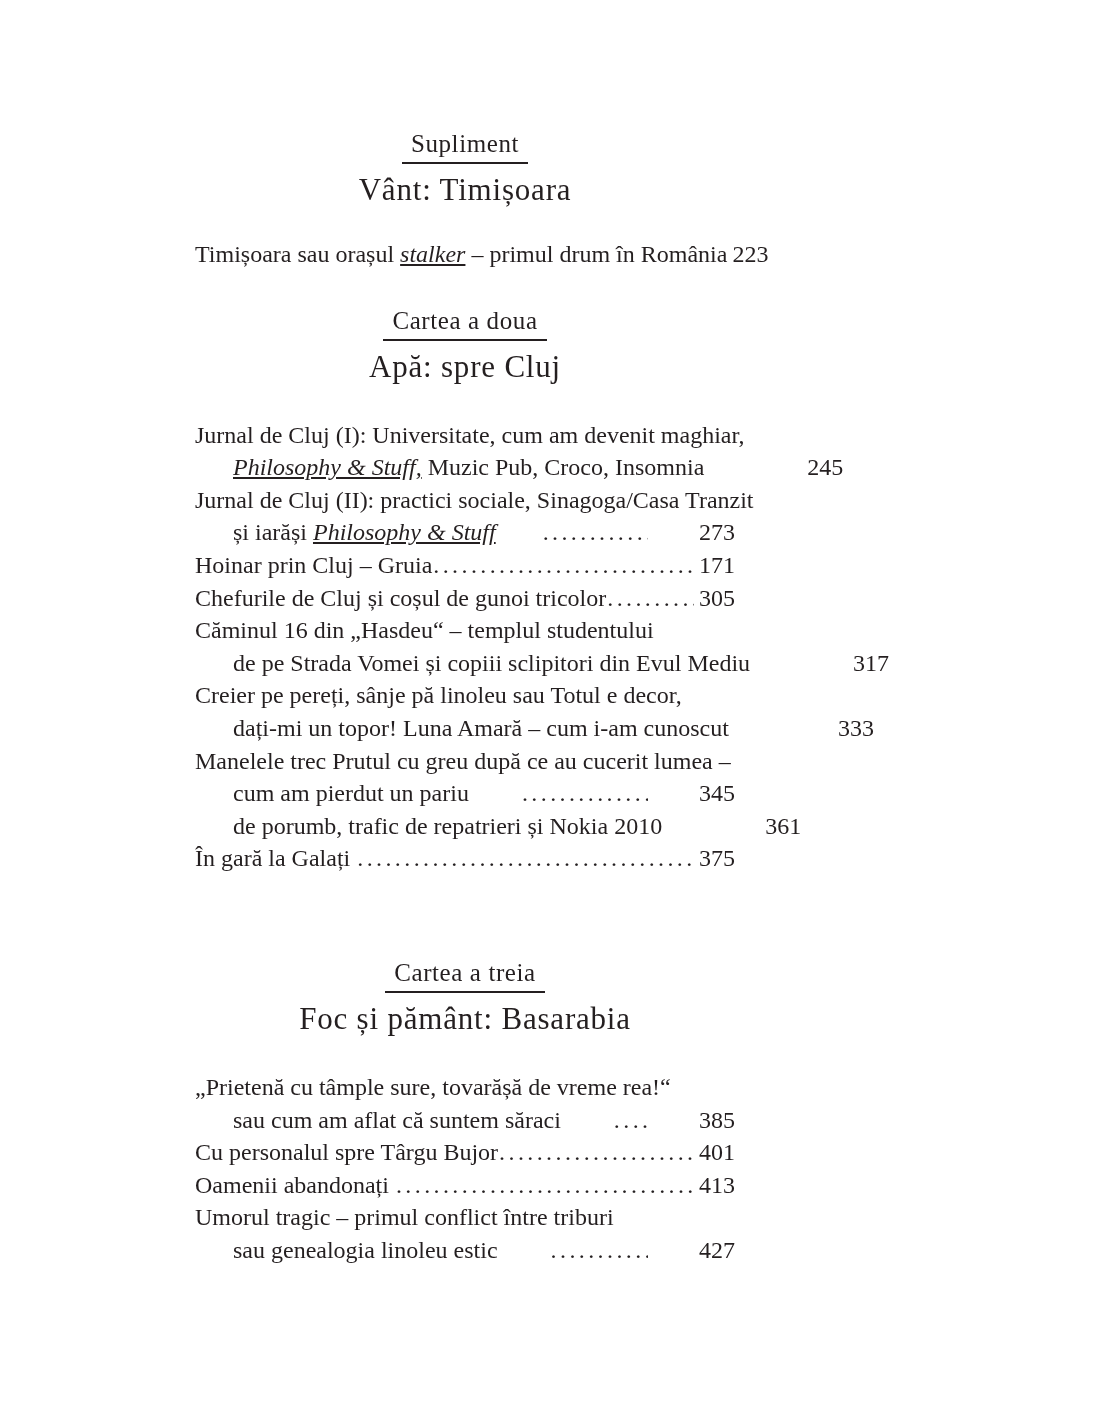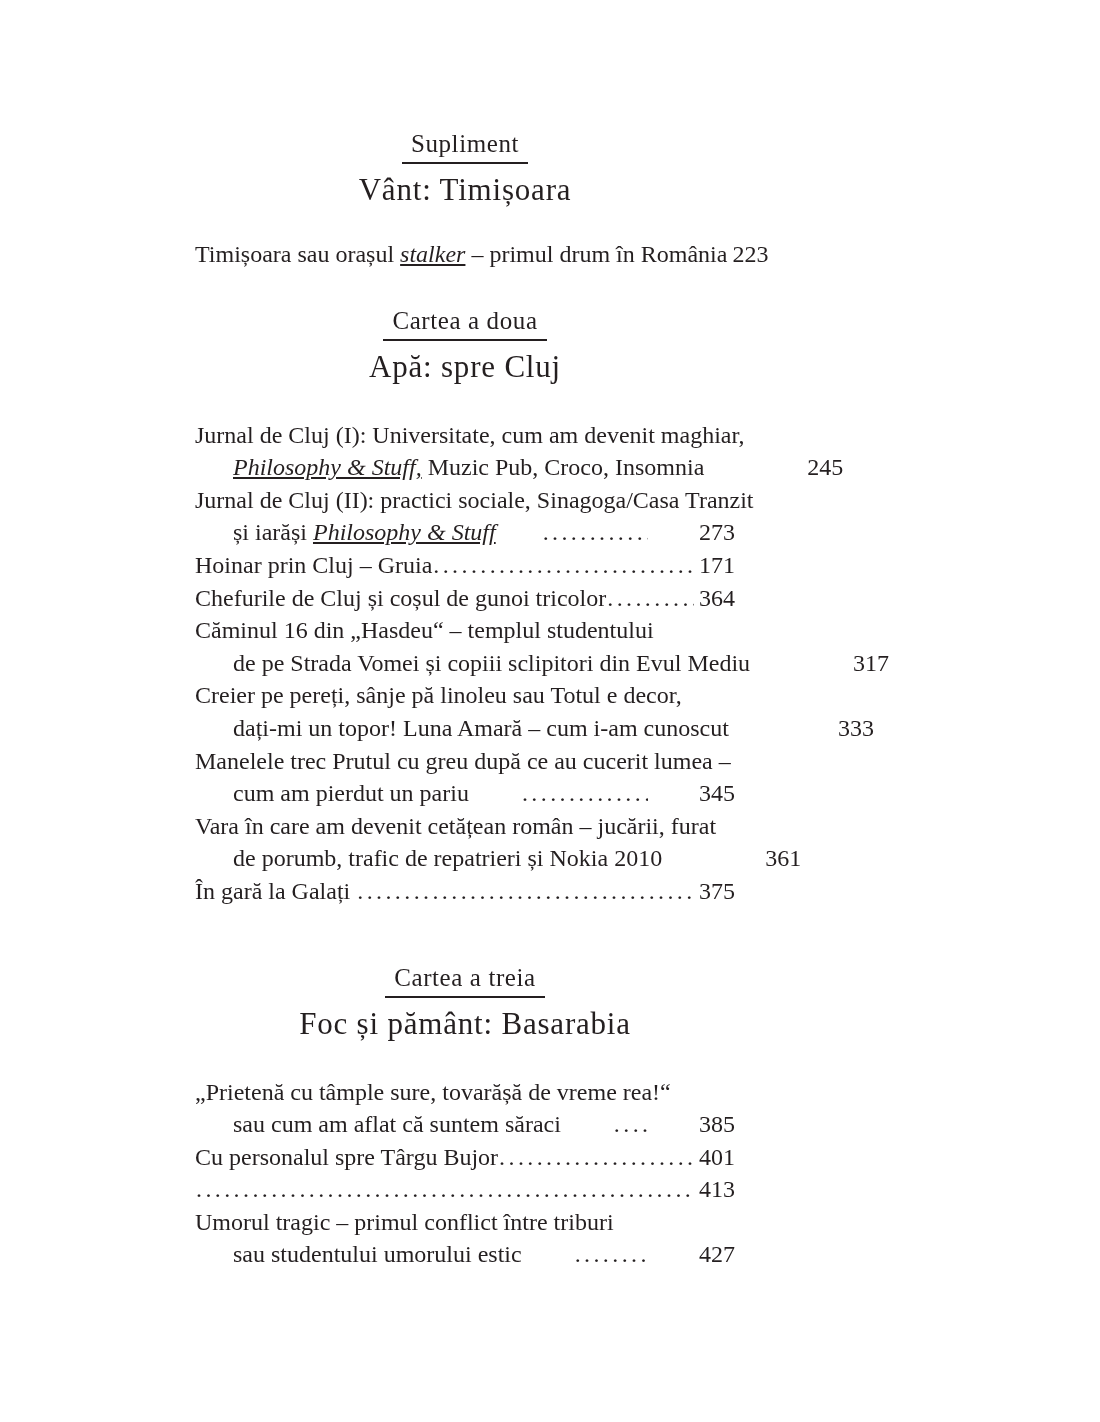--- a/index.html
+++ b/index.html
@@ -55,21 +55,21 @@
     content: "....................................................................................................................";
     letter-spacing: 3.4px;
     padding-left: 1px;
   }
   .toc-page-num {
     white-space: pre;
     padding-left: 5px;
   }
   
   .sec-gap-1 { margin-top: 36px; }
-  .sec-gap-2 { margin-top: 56px; }
+  .sec-gap-2 { margin-top: 84px; }
 </style>
 </head>
 <body>
 
 <main class="page">
   <div id="sections-root">
       <section class="toc-section">
         <div class="kicker-row"><span class="kicker">Supliment</span></div>
         <h1 class="section-title" style="font-weight: normal; margin: 8px 0px 0px;">Vânt: Timișoara</h1>
         <div class="entries entries-tight">
@@ -101,21 +101,21 @@
             <span class="toc-page-num">273</span>
           </div>
           <div class="toc-line">
             <span class="toc-text"><span>Hoinar prin Cluj – Gruia</span></span>
             <span class="toc-dots"></span>
             <span class="toc-page-num">171</span>
           </div>
           <div class="toc-line">
             <span class="toc-text"><span>Chefurile de Cluj și coșul de gunoi tricolor</span></span>
             <span class="toc-dots"></span>
-            <span class="toc-page-num">364</span>
+            <span class="toc-page-num">305</span>
           </div>
           <div class="toc-line">
             <span class="toc-text"><span>Căminul 16 din „Hasdeu“ – templul studentului</span></span>
           </div>
           <div class="toc-line indent">
             <span class="toc-text"><span>de pe Strada Vomei și copiii sclipitori din Evul Mediu </span></span>
             <span class="toc-dots"></span>
             <span class="toc-page-num">317</span>
           </div>
           <div class="toc-line">
@@ -126,23 +126,20 @@
             <span class="toc-dots"></span>
             <span class="toc-page-num">333</span>
           </div>
           <div class="toc-line">
             <span class="toc-text"><span>Manelele trec Prutul cu greu după ce au cucerit lumea –</span></span>
           </div>
           <div class="toc-line indent">
             <span class="toc-text"><span>cum am pierdut un pariu </span></span>
             <span class="toc-dots"></span>
             <span class="toc-page-num">345</span>
-          </div>
-          <div class="toc-line">
-            <span class="toc-text"><span>Vara în care am devenit cetățean român – jucării, furat</span></span>
           </div>
           <div class="toc-line indent">
             <span class="toc-text"><span>de porumb, trafic de repatrieri și Nokia 2010 </span></span>
             <span class="toc-dots"></span>
             <span class="toc-page-num">361</span>
           </div>
           <div class="toc-line">
             <span class="toc-text"><span>În gară la Galați </span></span>
             <span class="toc-dots"></span>
             <span class="toc-page-num">375</span>
@@ -160,27 +157,28 @@
             <span class="toc-text"><span>sau cum am aflat că suntem săraci </span></span>
             <span class="toc-dots"></span>
             <span class="toc-page-num">385</span>
           </div>
           <div class="toc-line">
             <span class="toc-text"><span>Cu personalul spre Târgu Bujor</span></span>
             <span class="toc-dots"></span>
             <span class="toc-page-num">401</span>
           </div>
           <div class="toc-line">
+            <span class="toc-text"><span>Oamenii abandonați </span></span>
             <span class="toc-dots"></span>
             <span class="toc-page-num">413</span>
           </div>
           <div class="toc-line">
             <span class="toc-text"><span>Umorul tragic – primul conflict între triburi</span></span>
           </div>
           <div class="toc-line indent">
-            <span class="toc-text"><span>sau studentului umorului estic </span></span>
+            <span class="toc-text"><span>sau genealogia linoleu estic </span></span>
             <span class="toc-dots"></span>
             <span class="toc-page-num">427</span>
           </div>
         </div>
       </section>
     </div>
 </main>
 
 </body></html>

